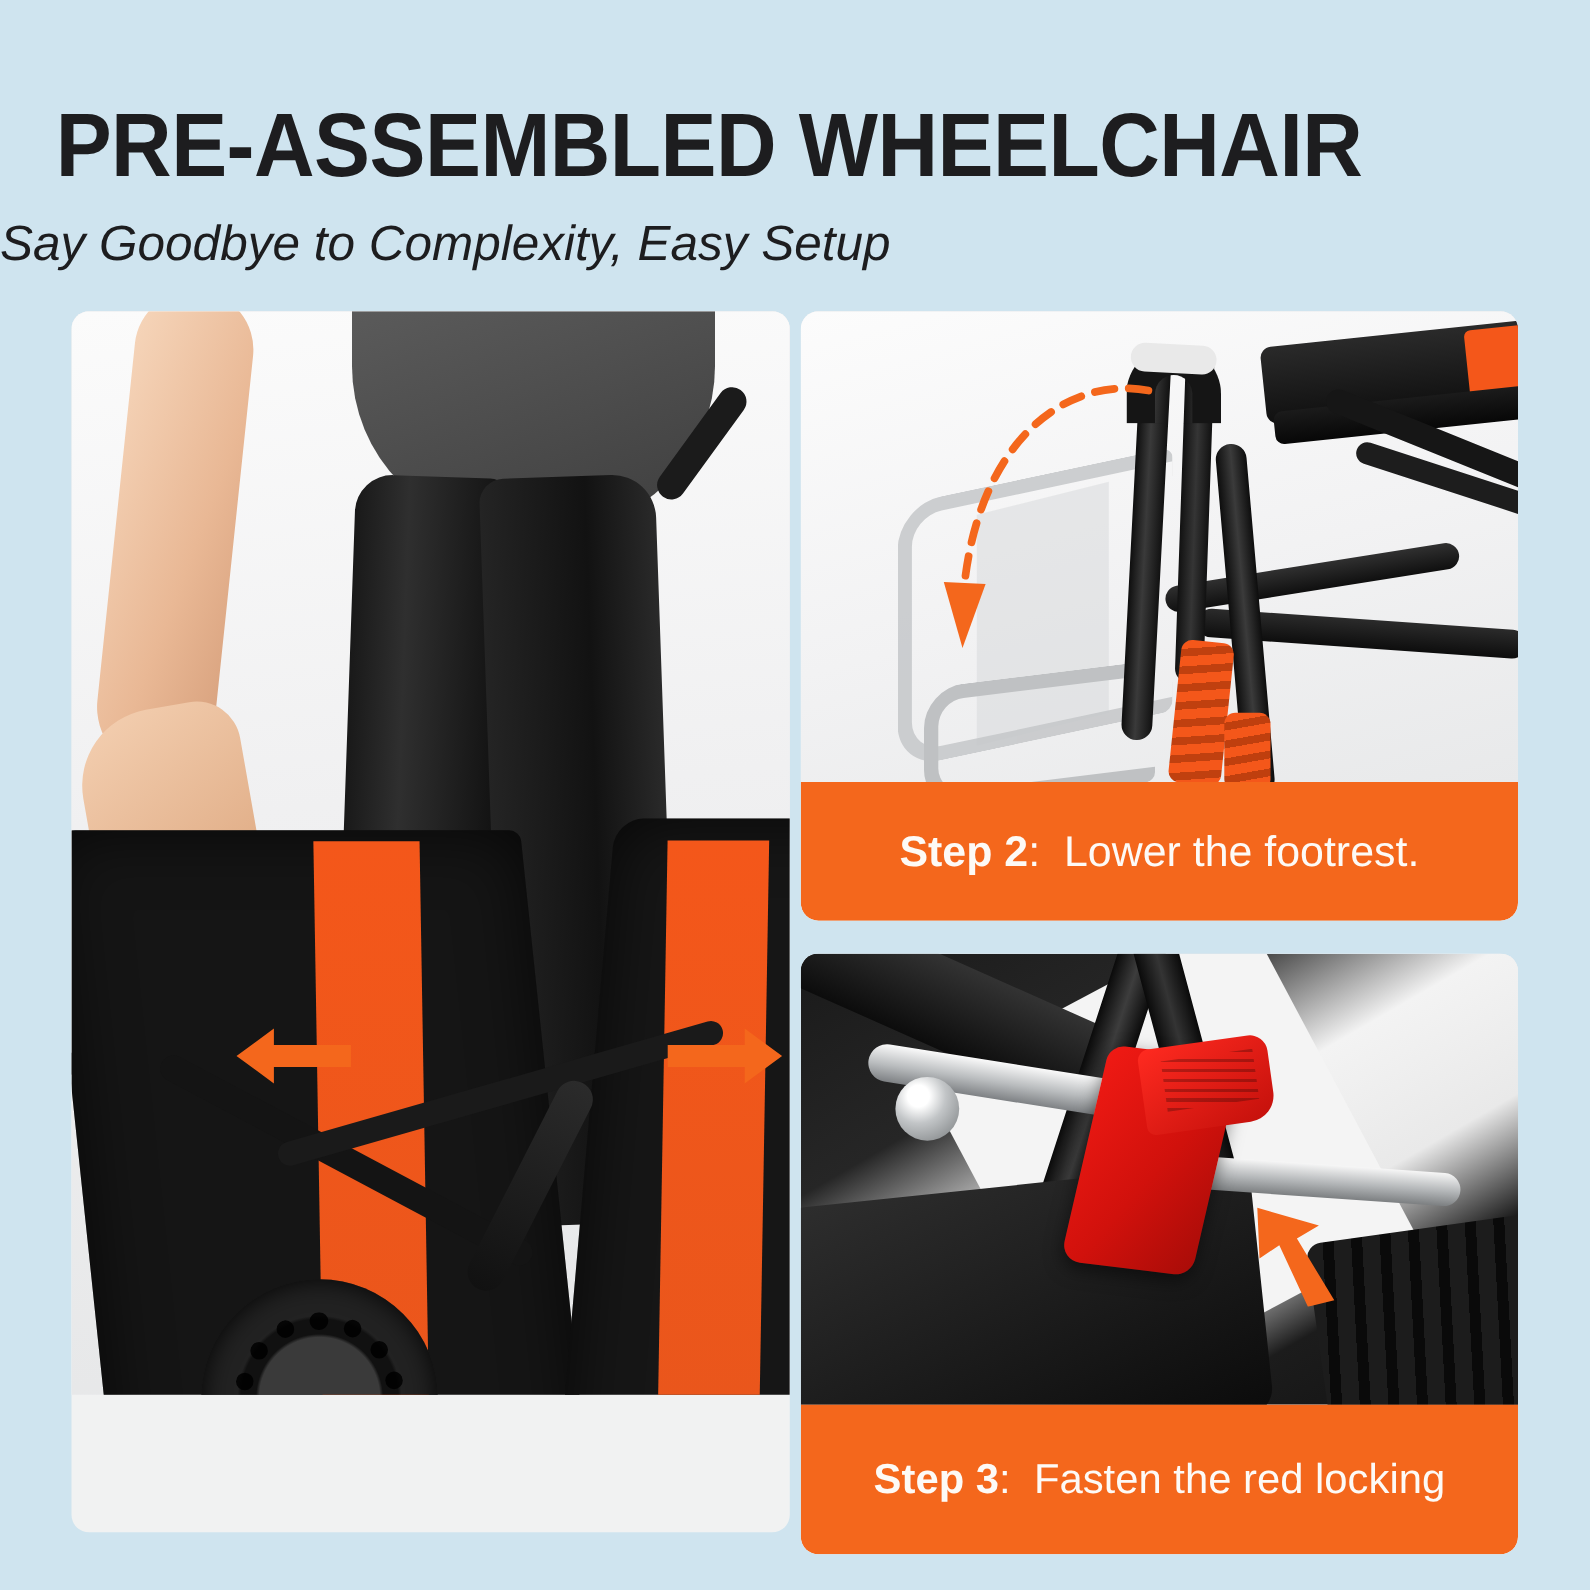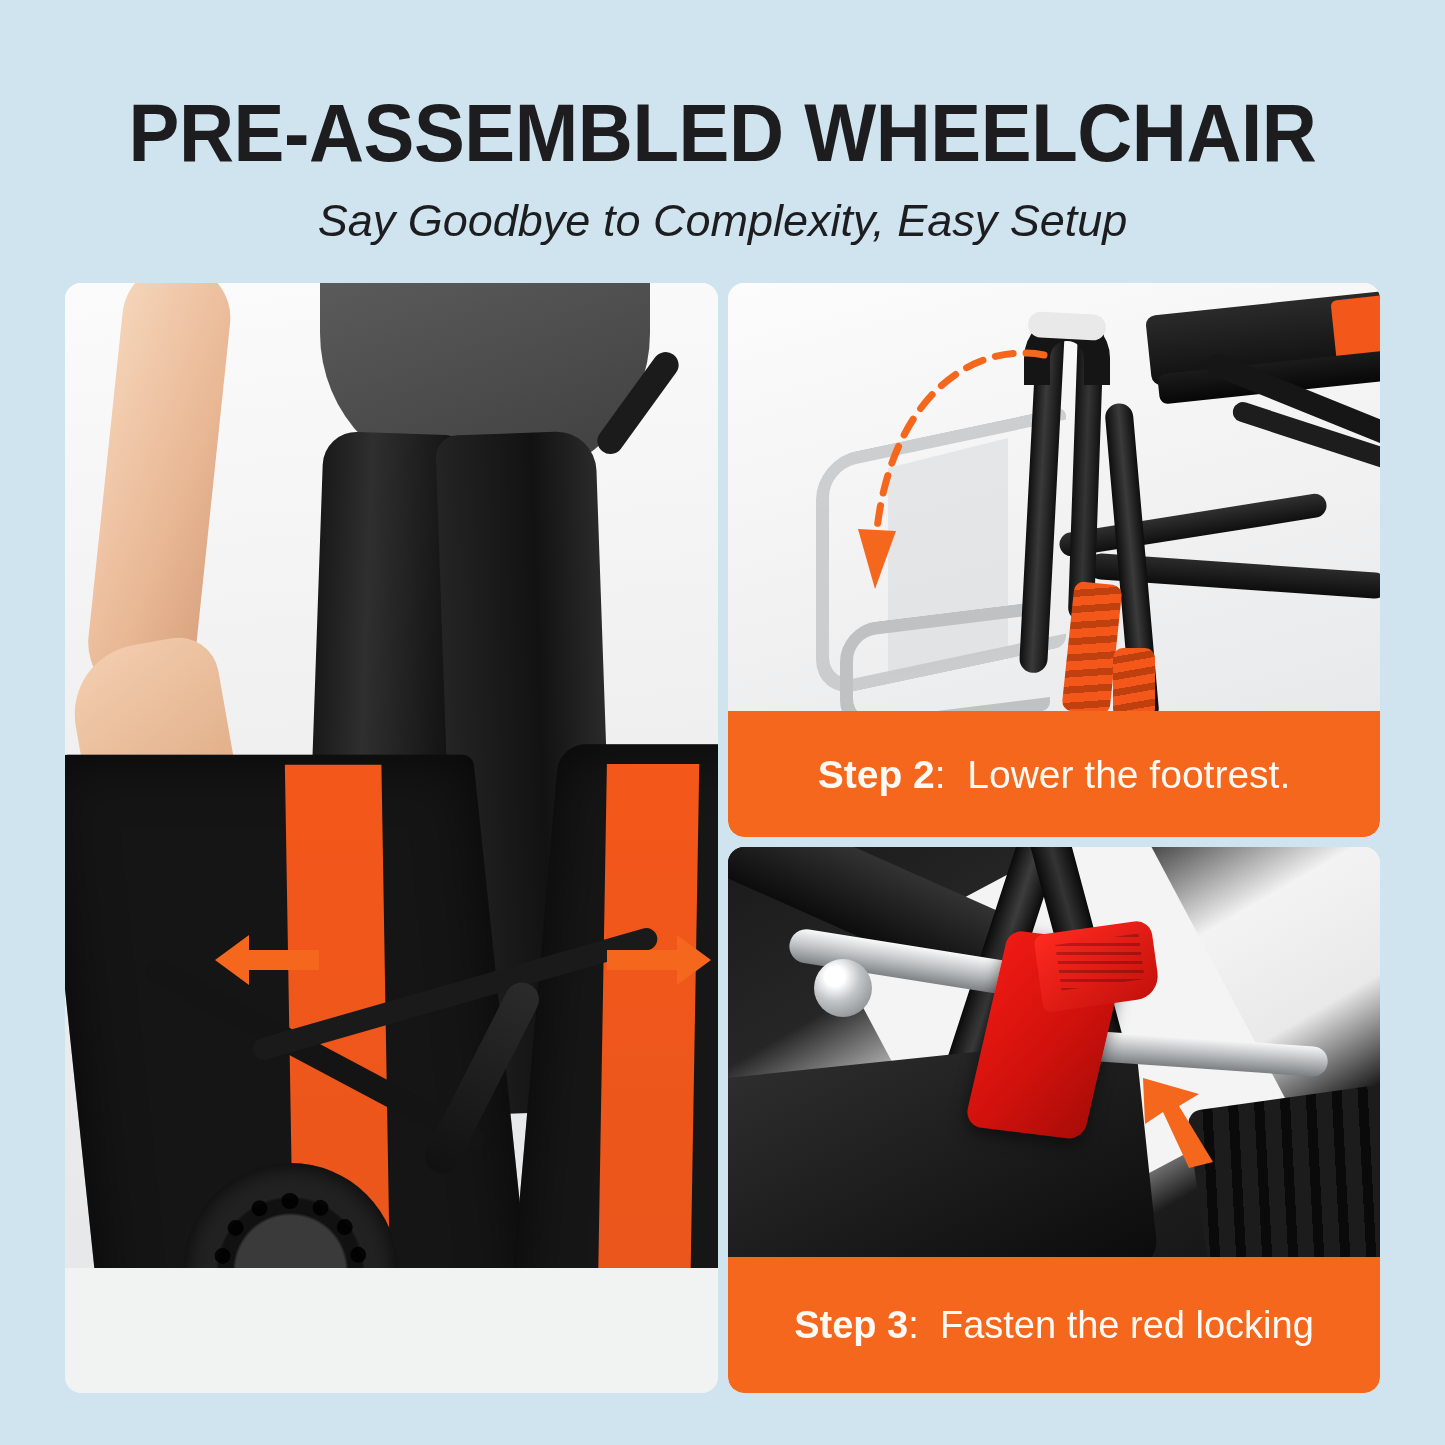--- a/index.html
+++ b/index.html
@@ -16,21 +16,20 @@
     font-family: "Liberation Sans", sans-serif;
     position: relative;
   }
 
   
   .header {
     position: absolute;
     top: 0; left: 0;
     width: 1445px;
     height: 283px;
-    text-align: center;
   }
   .main-title {
     position: absolute;
     top: 88px; left: 0; width: 1445px;
     font-family: "Liberation Sans Narrow", "Liberation Sans", sans-serif;
     font-size: 82px;
     font-weight: bold;
     letter-spacing: -0.5px;
     color: #1d1d1f;
     line-height: 90px;
@@ -52,21 +51,21 @@
   .panels { position: absolute; top: 0; left: 0; width: 1445px; height: 1445px; }
 
   .panel {
     position: absolute;
     border-radius: 16px;
     overflow: hidden;
     background: #f1f2f2;
   }
   .panel-1 { left: 65px;  top: 283px; width: 653px;  height: 1110px; }
   .panel-2 { left: 728px; top: 283px; width: 652px;  height: 554px;  }
-  .panel-3 { left: 728px; top: 847px; width: 652px;  height: 546px;  }
+  .panel-3 { left: 728px; top: 867px; width: 652px;  height: 546px;  }
 
   .photo {
     position: absolute;
     left: 0; top: 0; right: 0;
     overflow: hidden;
     background: #ededef;
   }
   .panel-1 .photo { height: 985px; }
   .panel-2 .photo { height: 428px; }
   .panel-3 .photo { height: 410px; }

